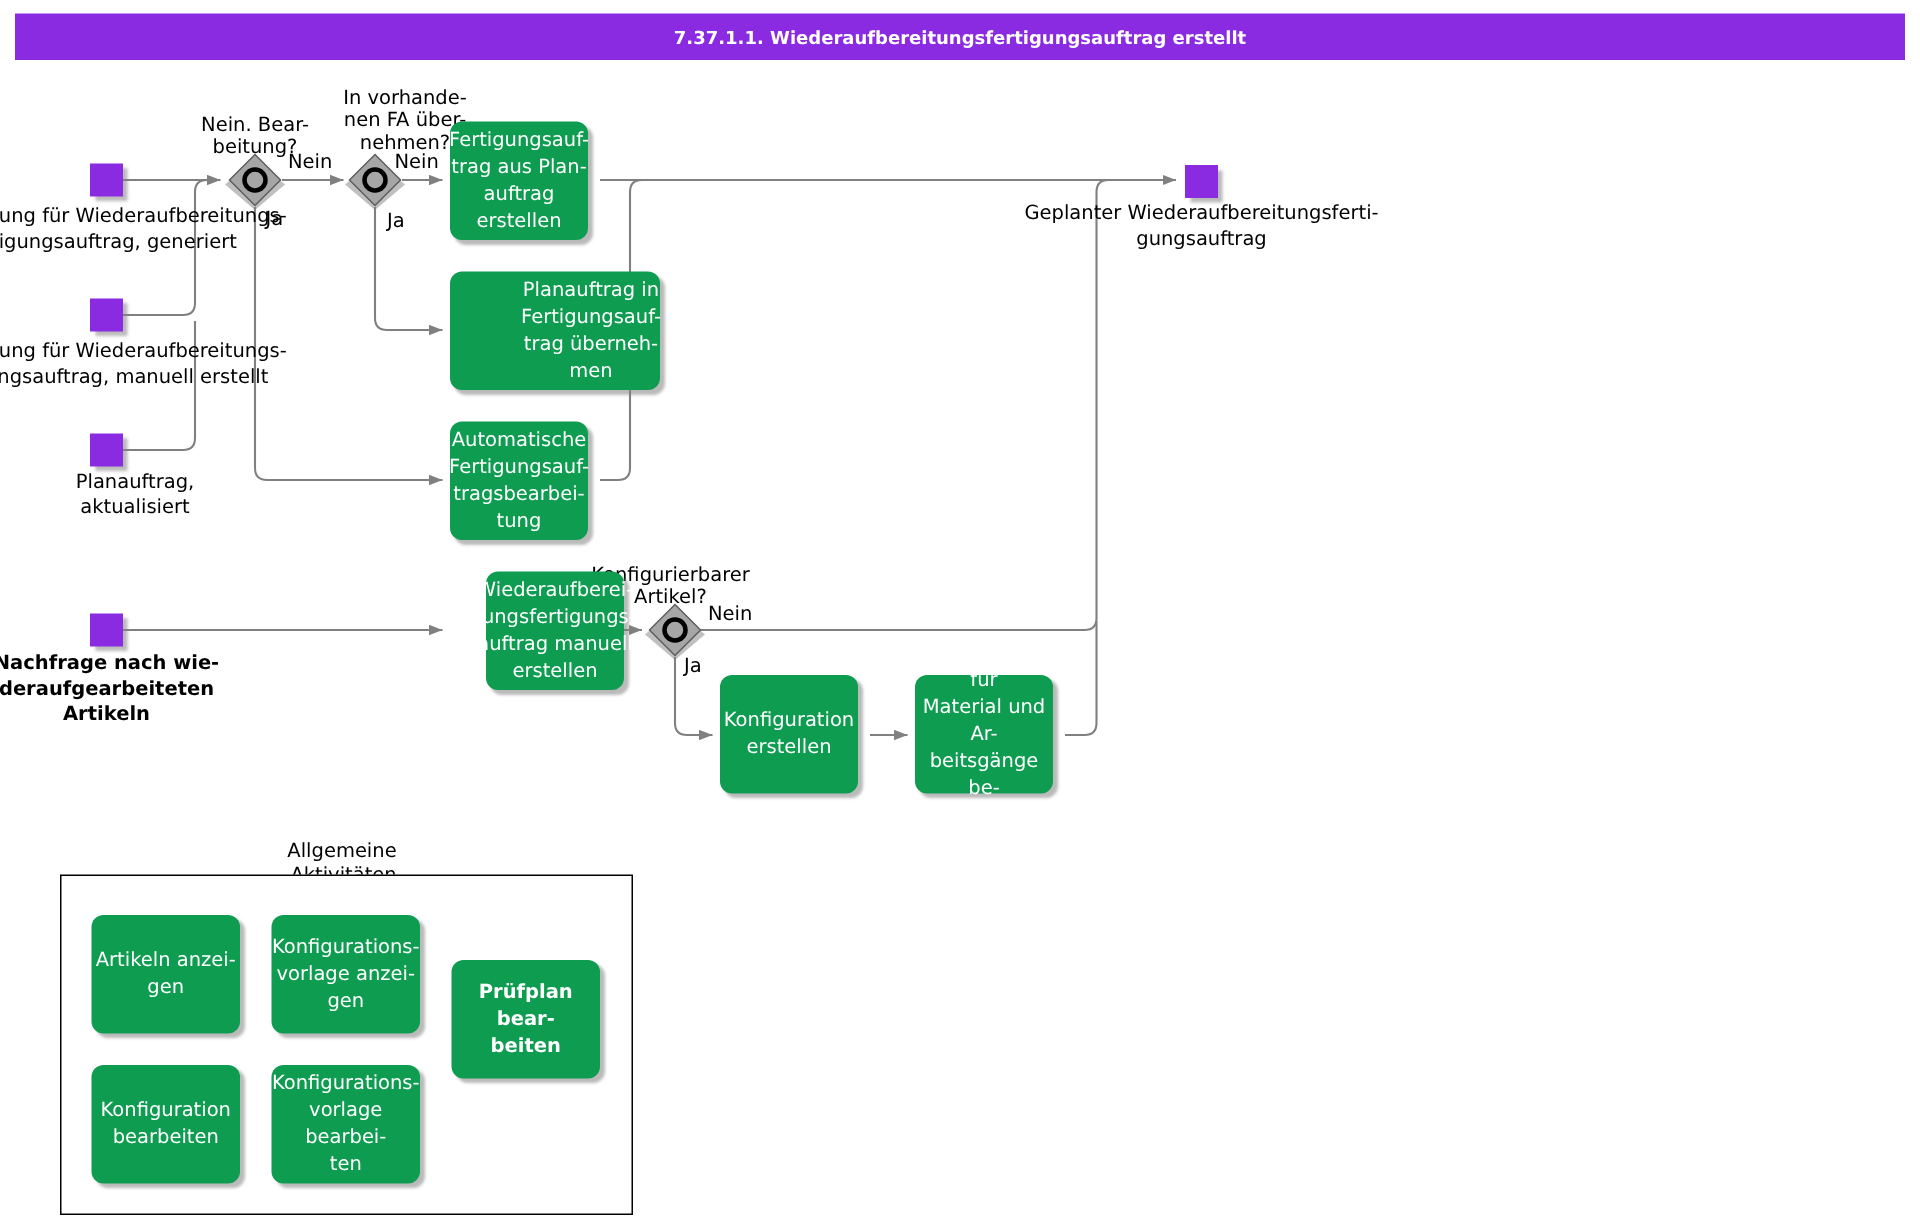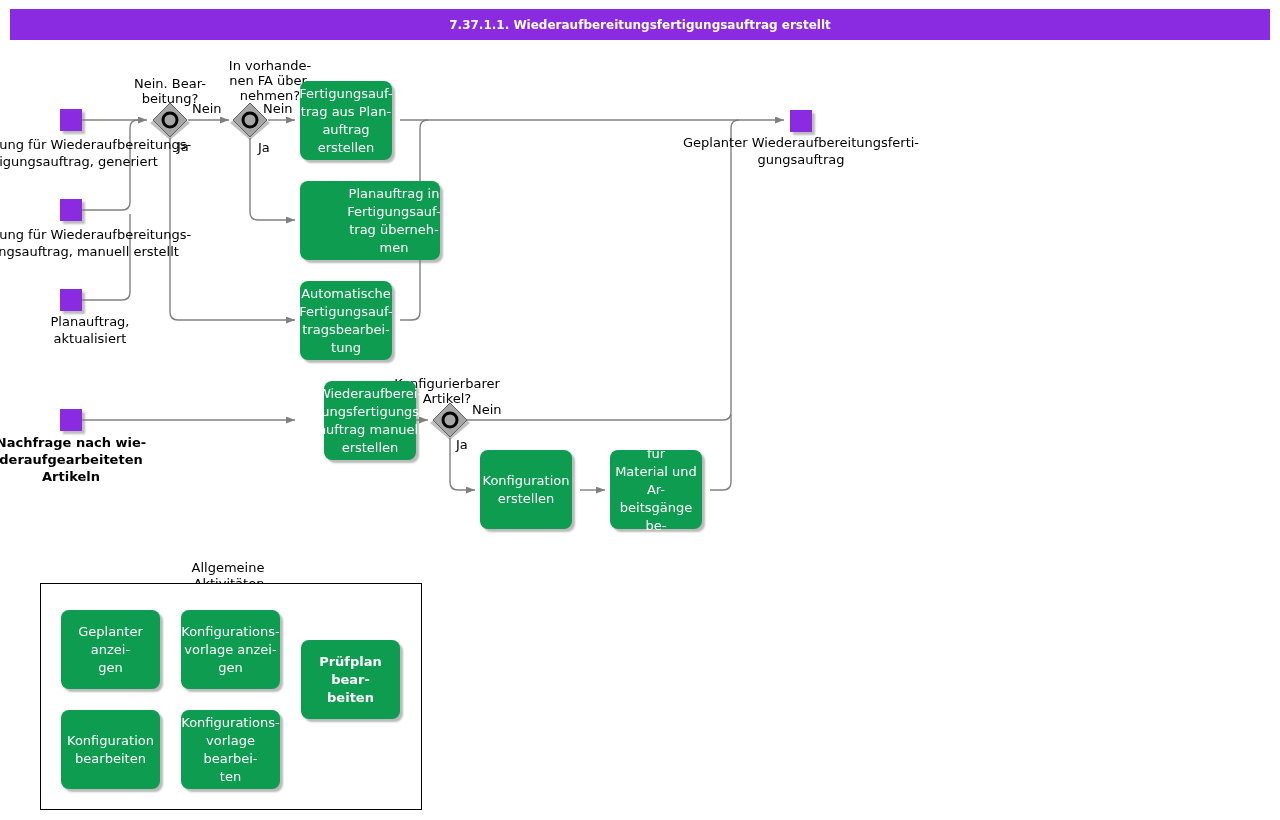--- a/index.html
+++ b/index.html
@@ -158,21 +158,21 @@
 <div class="act" style="left:480px;top:450px;">Konfiguration
 erstellen</div>
 <div class="act" style="left:610px;top:450px;">Konfiguration für
 Material und Ar-
 beitsgänge be-
 werten</div>
 
 <div class="grouplbl" style="left:228px;top:560px;">Allgemeine
 Aktivitäten</div>
 <div class="grouprect"></div>
-<div class="act gact" style="left:61px;top:610px;">Geplanter anzei-
+<div class="act gact" style="left:61px;top:610px;">Artikeln anzei-
 gen</div>
 <div class="act gact" style="left:181px;top:610px;">Konfigurations-
 vorlage anzei-
 gen</div>
 <div class="act gact" style="left:301px;top:640px;font-weight:bold;">Prüfplan bear-
 beiten</div>
 <div class="act gact" style="left:61px;top:710px;">Konfiguration
 bearbeiten</div>
 <div class="act gact" style="left:181px;top:710px;">Konfigurations-
 vorlage bearbei-

